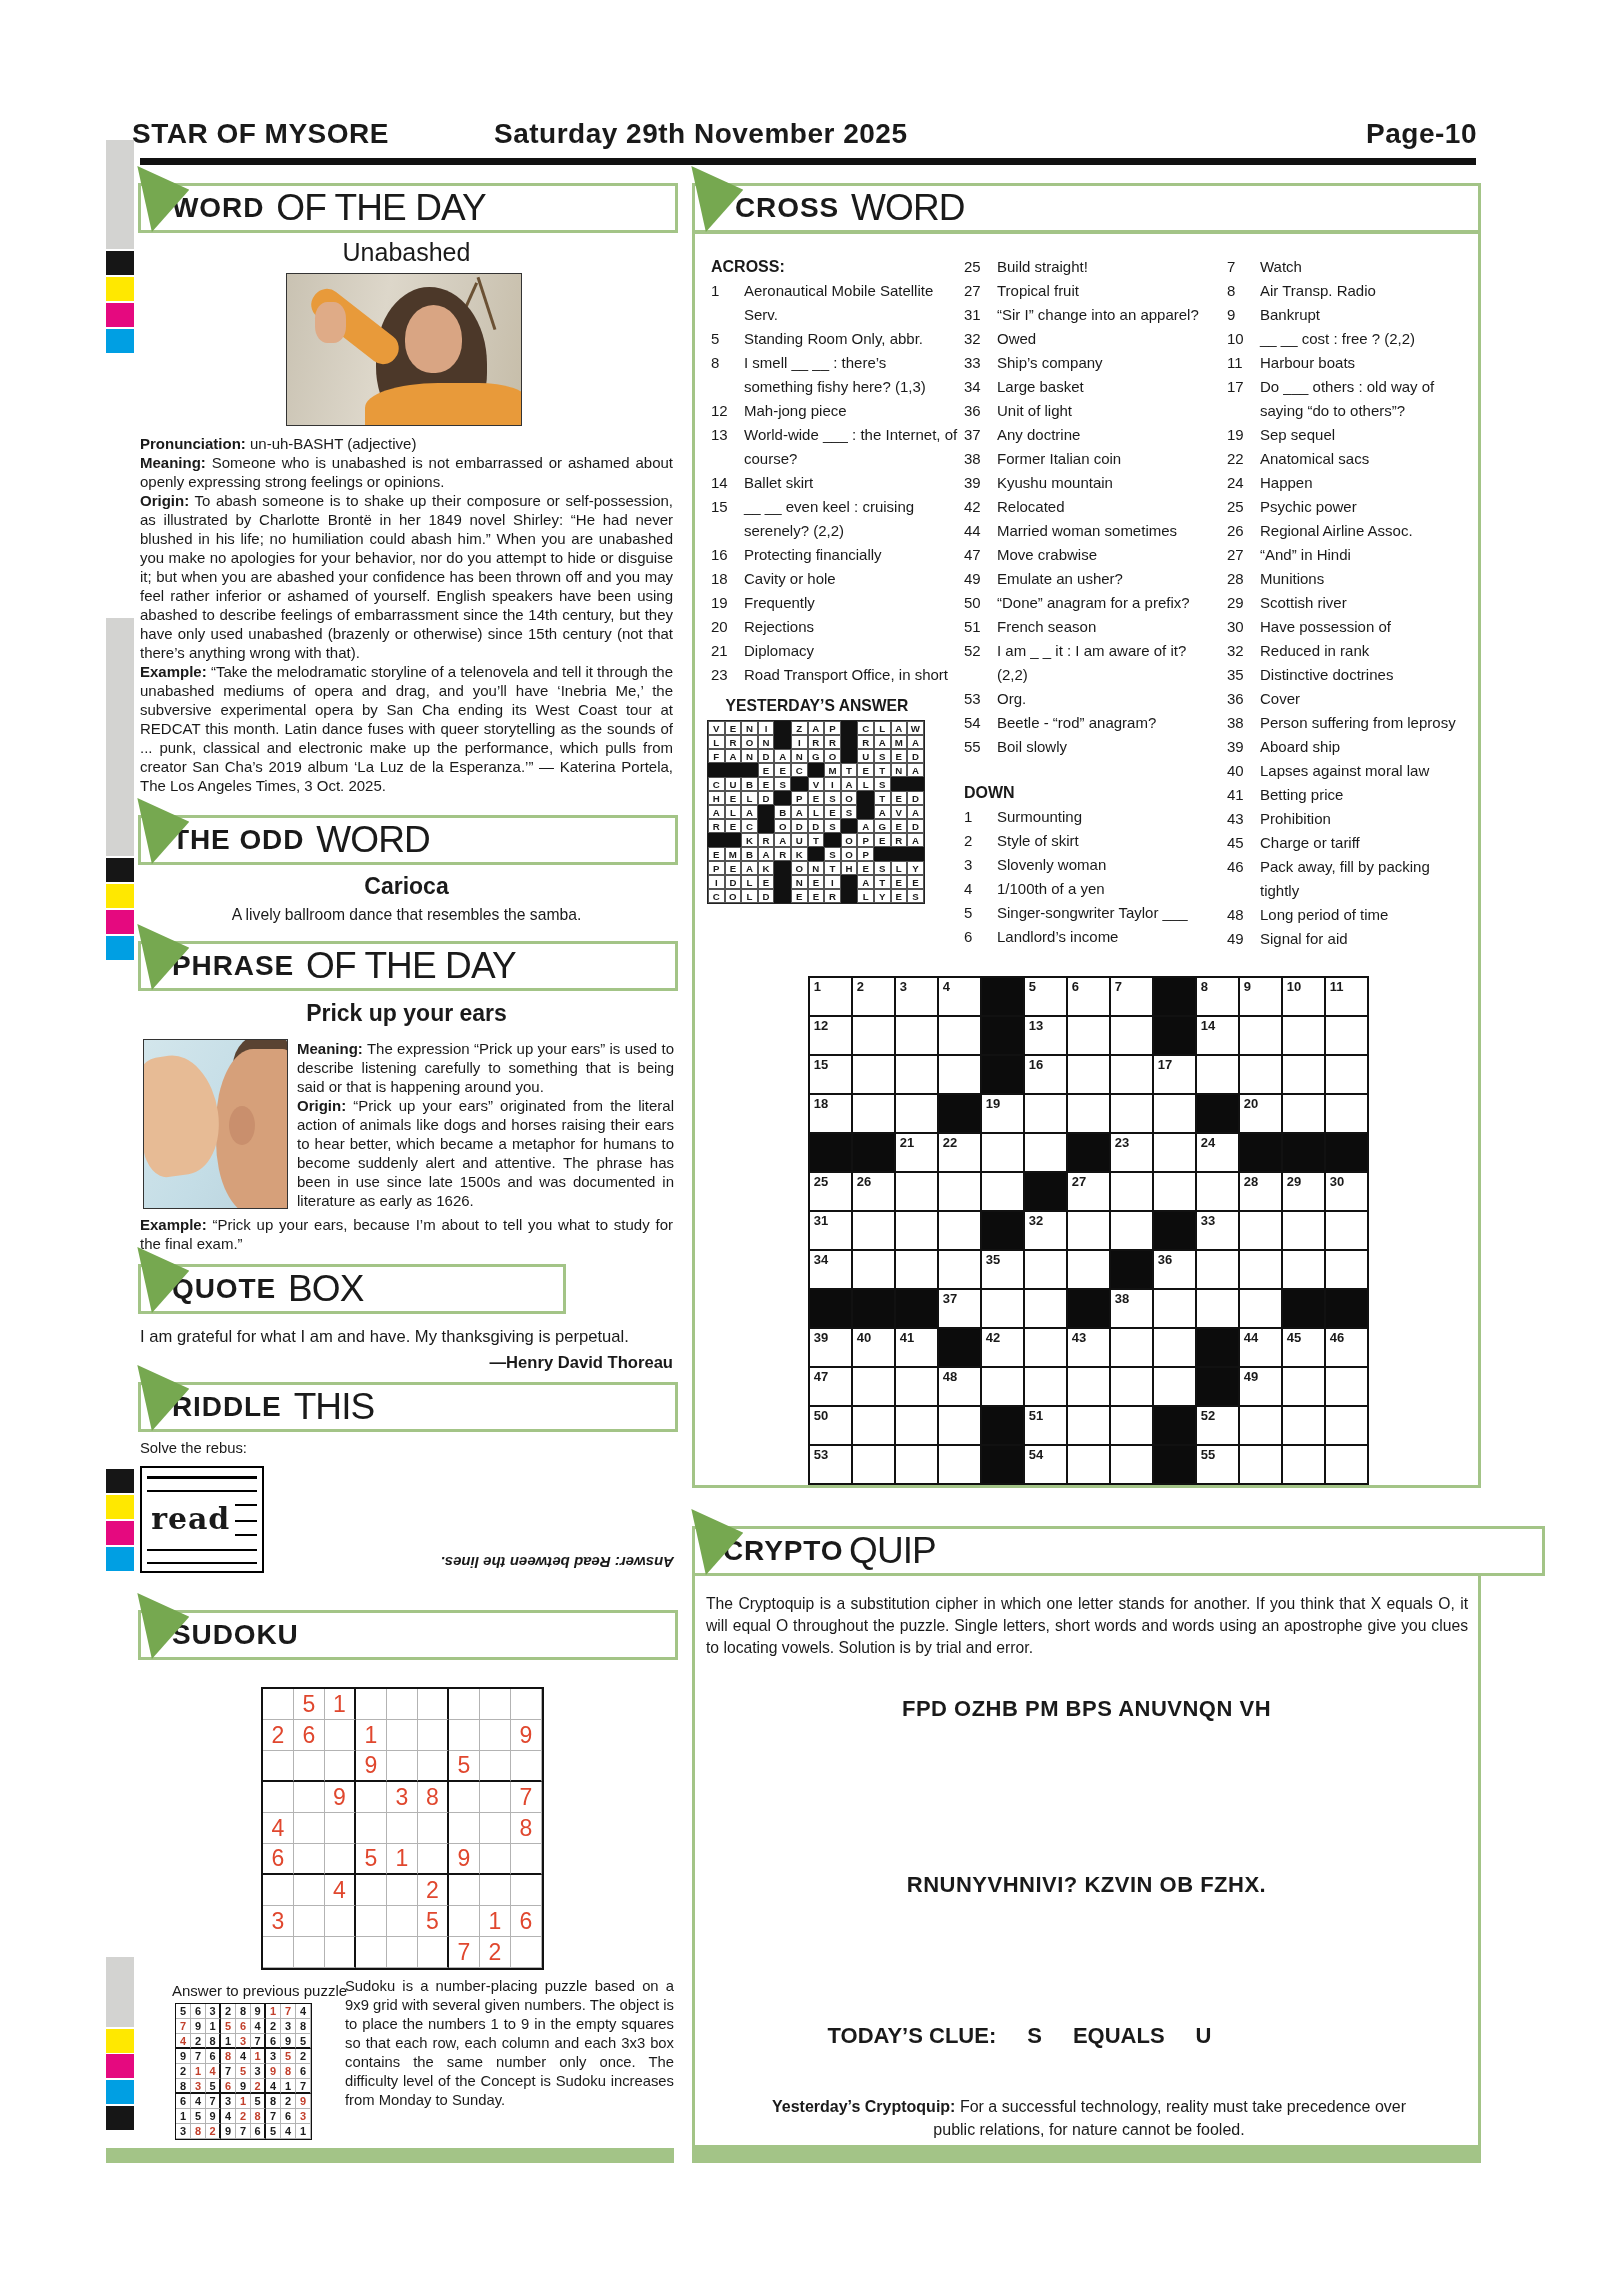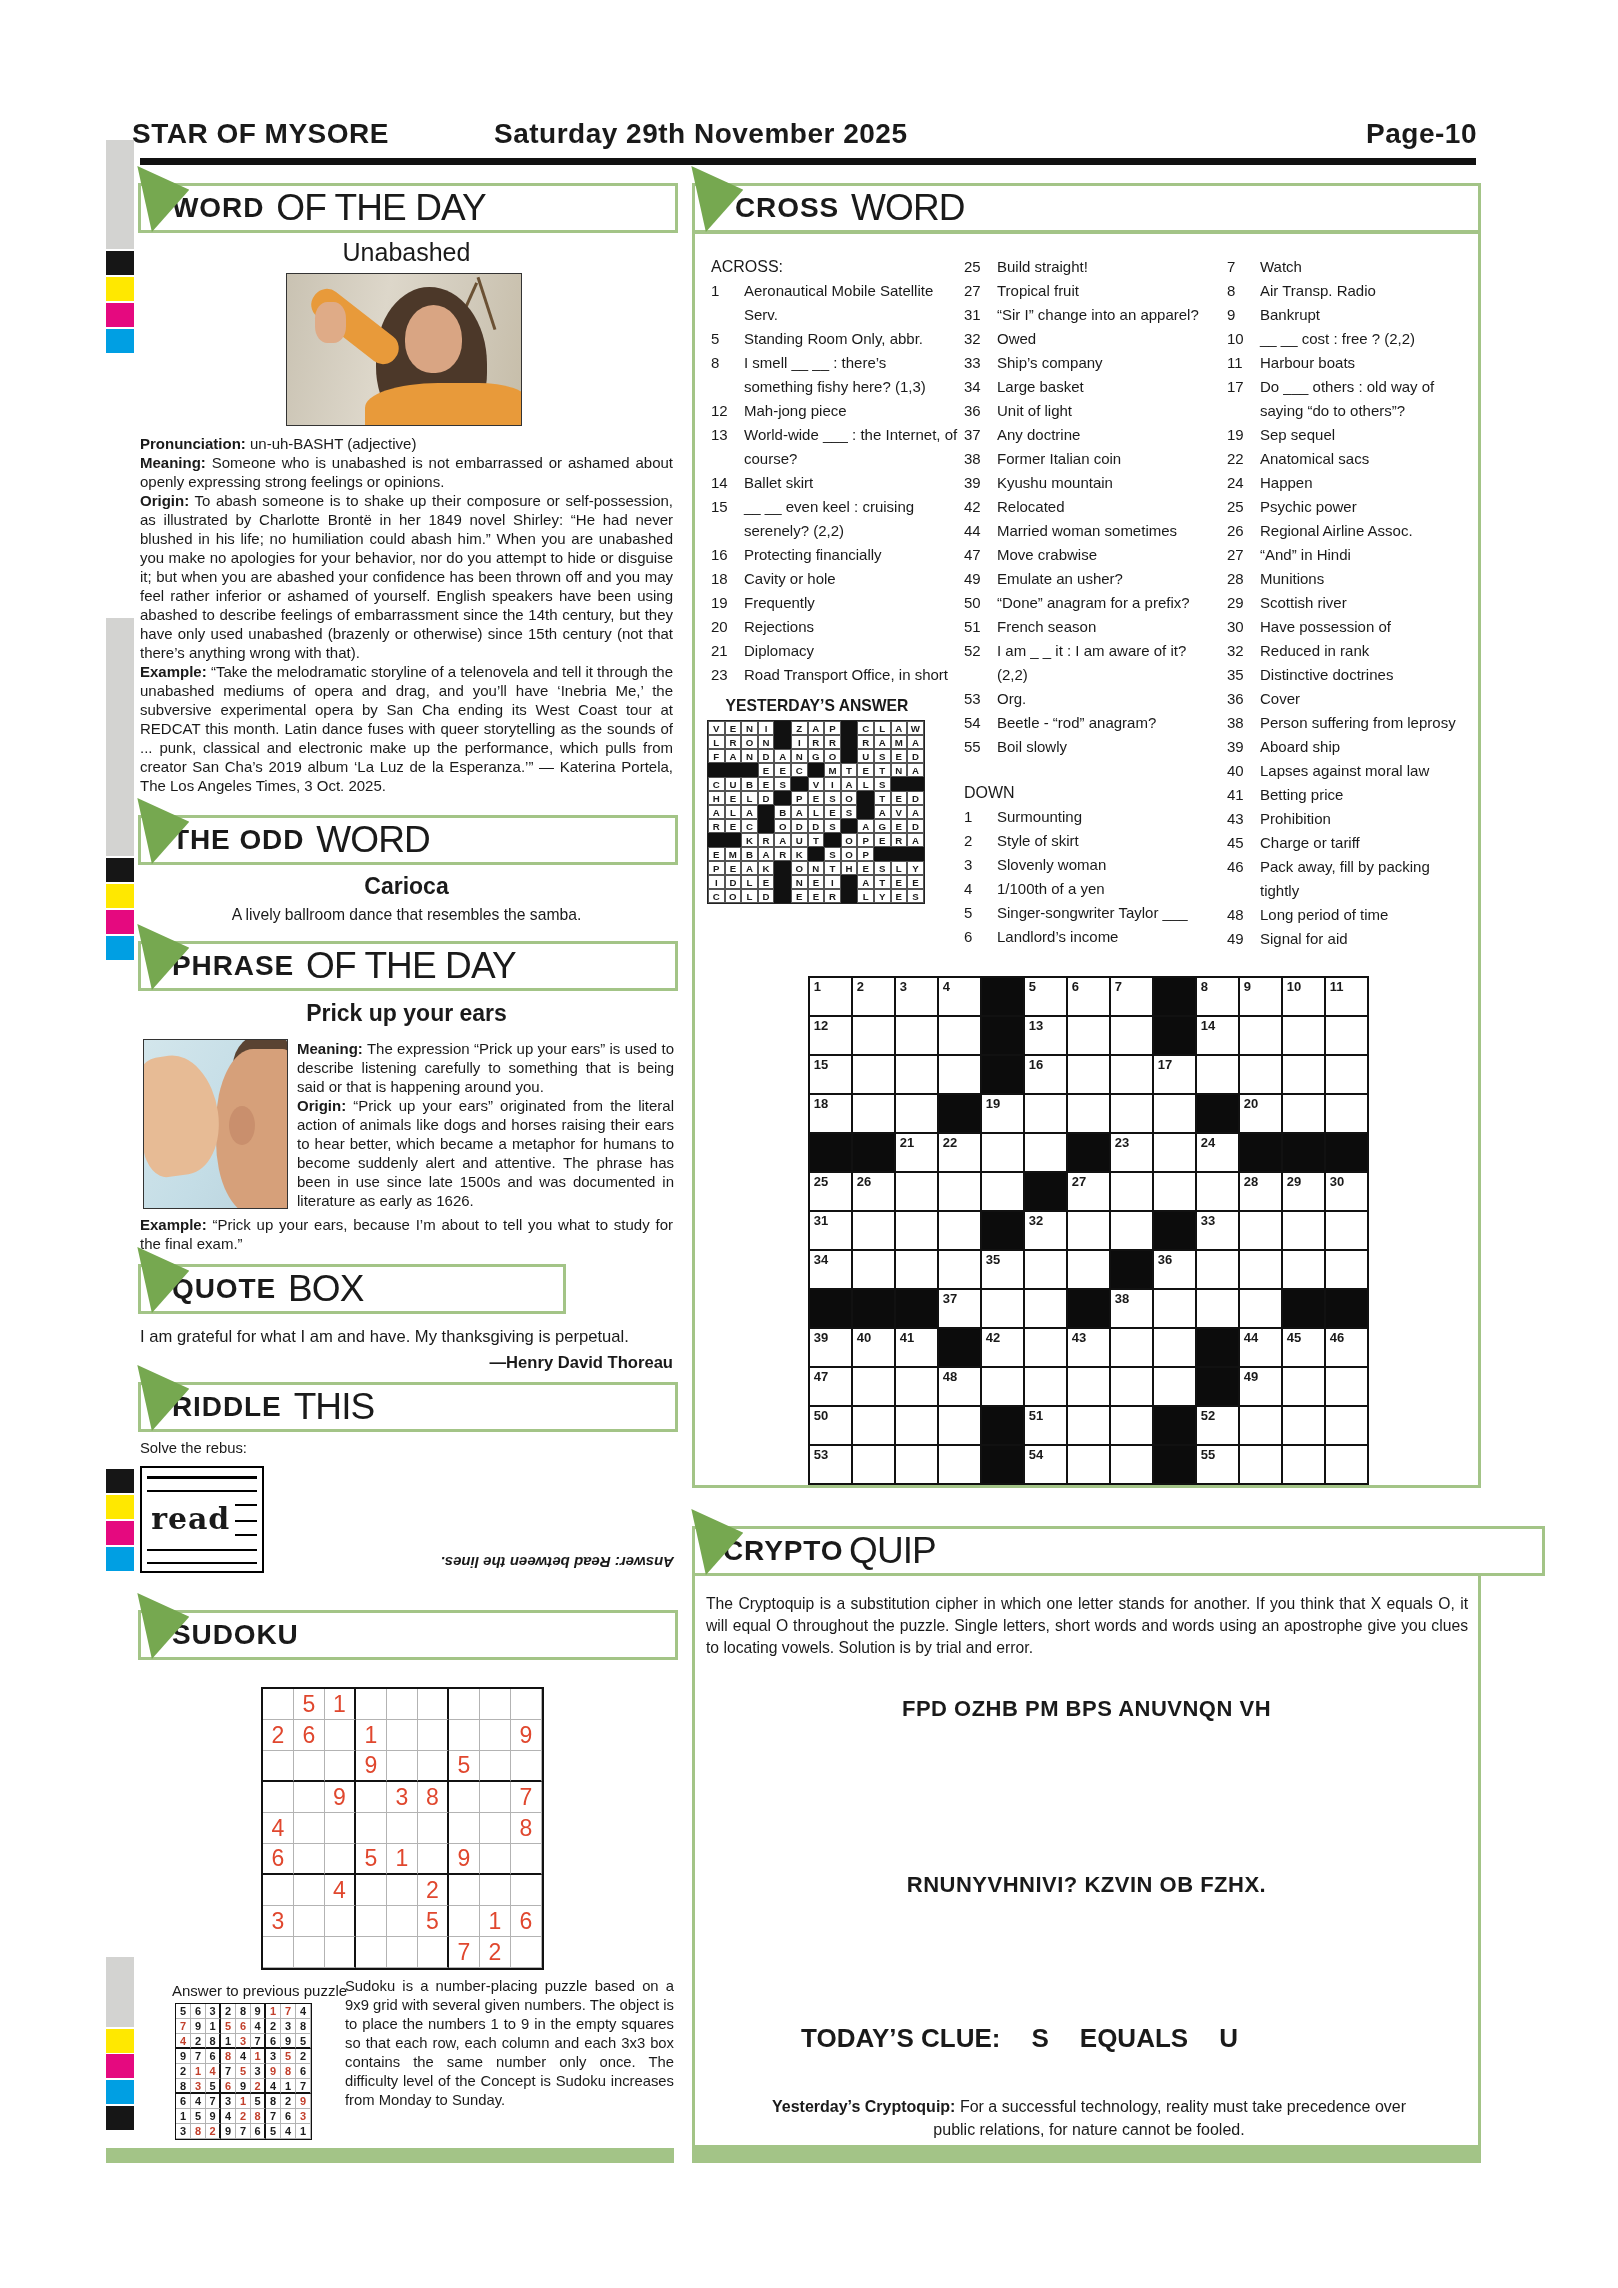--- a/index.html
+++ b/index.html
@@ -62,36 +62,36 @@
 
   
   #cross-box { position: absolute; left: 692px; top: 231px; width: 789px; height: 1257px; border: 3.7px solid #a3c487; }
   #crypto-box { position: absolute; left: 692px; top: 1573px; width: 789px; height: 575px; border: 3.7px solid #a3c487; border-top-width: 3.7px; }
   .greenbar { position: absolute; background: #a3c487; }
 
   .cluecol { position: absolute; font-size: 15px; }
   .clue { display: flex; line-height: 24px; }
   .clue .cn { flex: none; width: 33px; }
   .clue .ct { flex: 1; }
-  .cluehead { font-weight: normal; font-size: 16px; line-height: 24px; }
+  .cluehead { font-weight: bold; font-size: 16px; line-height: 24px; }
 
   #yest-title { position: absolute; left: 707px; top: 697px; width: 220px; text-align: center; font-weight: bold; font-size: 15.7px; }
   .ygrid { position: absolute; left: 707px; top: 720px; display: grid; grid-template-columns: repeat(13, 16.6px); grid-auto-rows: 14px; border: 1.8px solid #222; background: #fff; }
   .ygrid .c { border: 0.9px solid #555; font-size: 9.7px; font-weight: bold; display: flex; align-items: center; justify-content: center; background: #fff; }
   .ygrid .c.blk { background: #111; border-color: #111; }
 
   .xgrid { position: absolute; left: 808px; top: 976px; display: grid; grid-template-columns: repeat(13, 43px); grid-auto-rows: 39px; border: 1.8px solid #111; background: #fff; }
   .xgrid .c { border: 0.9px solid #111; position: relative; background: #fff; }
   .xgrid .c.blk { background: #0c0c0c; }
   .xgrid .num { position: absolute; top: 0.9px; left: 3.7px; font-size: 13px; font-weight: bold; }
 
   
   #crypto-intro { position: absolute; left: 706px; top: 1593px; width: 762px; font-size: 15.7px; line-height: 22px; text-align: justify; }
   .cipher { position: absolute; left: 692px; width: 789px; text-align: center; font-size: 22px; font-weight: bold; letter-spacing: 0.5px; }
-  #crypto-clue-row { position: absolute; left: 692px; top: 2023px; width: 655px; display: flex; justify-content: center; gap: 31px; font-size: 26px; font-weight: bold; }
+  #crypto-clue-row { position: absolute; left: 692px; top: 2023px; width: 655px; display: flex; justify-content: center; gap: 31px; font-size: 22px; font-weight: bold; }
   #crypto-yesterday { position: absolute; left: 766px; top: 2095px; width: 646px; text-align: center; font-size: 16px; line-height: 23px; }
 
   .ltext { position: absolute; left: 140px; width: 533px; }
 </style>
 </head>
 <body>
 
 <div class="page">
 
   <div class="reg" style="top:140px;height:109px;background:#d3d3d1;"></div>

